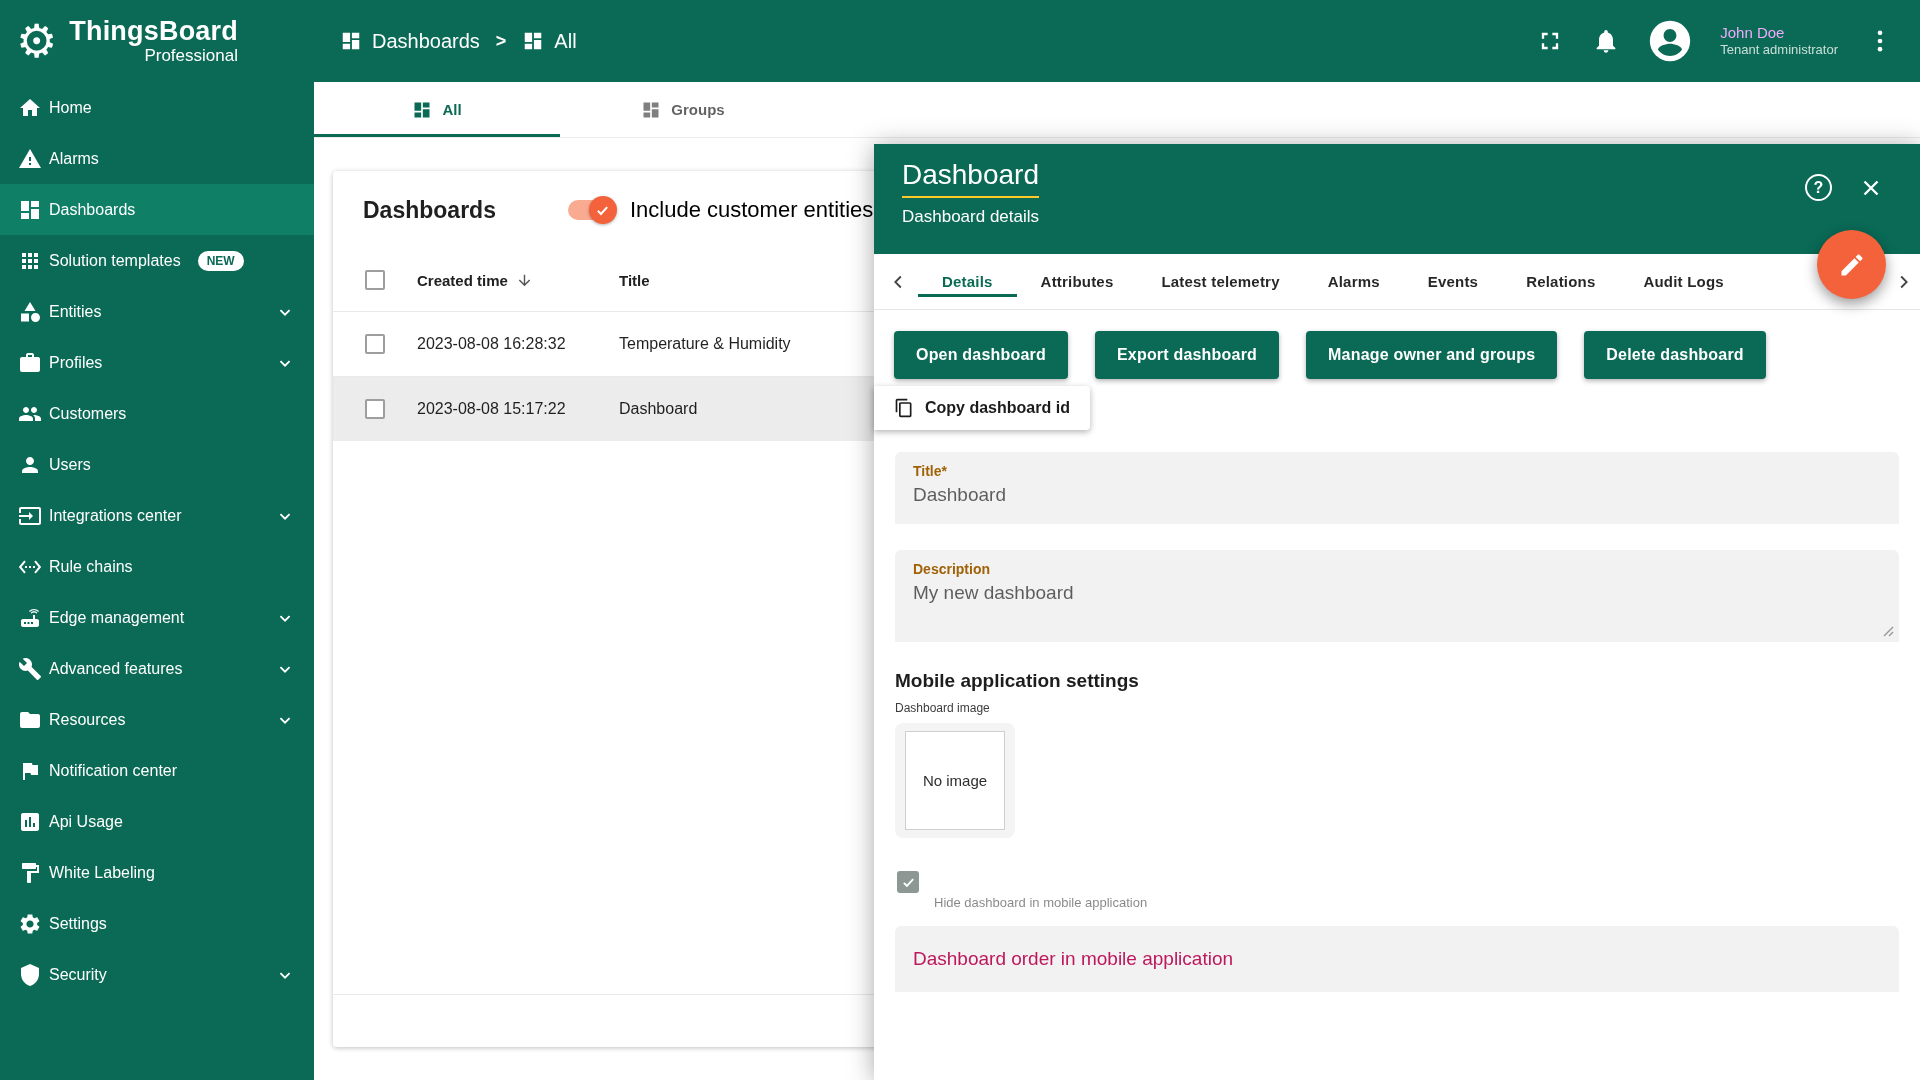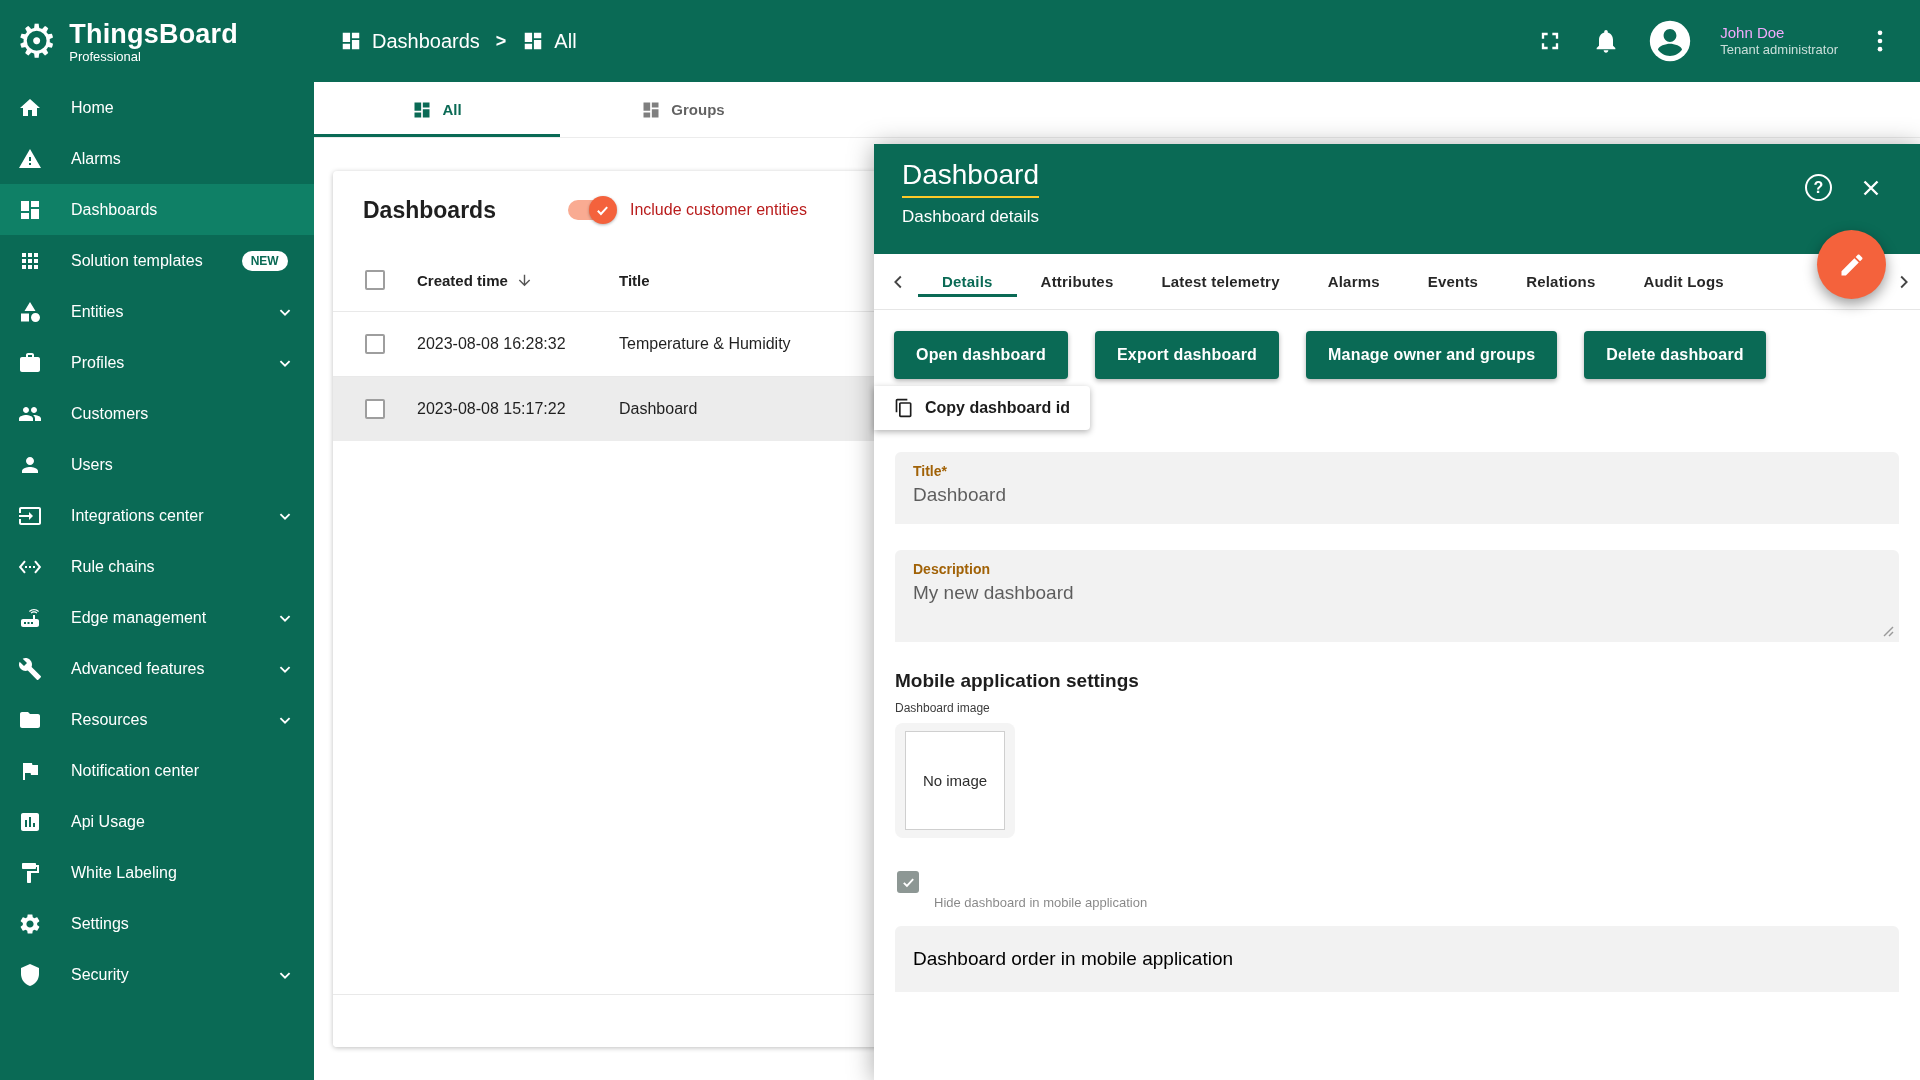--- a/index.html
+++ b/index.html
@@ -7,22 +7,22 @@
   body { font-family:"Liberation Sans","DejaVu Sans",sans-serif; background:#fff; color:#212121; }
   svg { display:block; }
   .screen { position:relative; width:1920px; height:1080px; overflow:hidden; }
 
   
   .sidebar { position:absolute; left:0; top:0; width:314px; height:100%; background:#0a6a55; z-index:20; }
   .logo { display:flex; align-items:center; gap:12px; height:82px; padding:0 16px; }
   .logo-gear { font-size:46px; line-height:1; color:#fff; font-family:"DejaVu Sans",sans-serif; }
   .logo-text { display:flex; flex-direction:column; }
   .logo-title { font-size:27px; font-weight:700; color:#fff; letter-spacing:.2px; }
-  .logo-sub { font-size:13px; color:#fff; text-align:left; margin-top:-1px; }
-  .nav-item { height:51px; display:flex; align-items:center; gap:29px; padding:0 18px; font-size:16px; font-weight:500; color:#fff; cursor:pointer; }
+  .logo-sub { font-size:17px; color:#fff; text-align:right; margin-top:-1px; }
+  .nav-item { height:51px; display:flex; align-items:center; gap:7px; padding:0 18px; font-size:16px; font-weight:500; color:#fff; cursor:pointer; }
   .nav-item.active { background:#0f8066; }
   .nav-icon { width:24px; height:24px; flex:none; }
   .nav-icon svg { width:24px; height:24px; fill:#fff; }
   .nav-label { white-space:nowrap; }
   .nav-chevron { margin-left:auto; }
   .nav-chevron svg { width:22px; height:22px; fill:none; stroke:#fff; stroke-width:2; }
   .badge-new { margin-left:10px; background:#fff; color:#0a6a55; font-size:12px; font-weight:700; padding:3px 9px; border-radius:10px; }
 
   
   .topbar { position:absolute; left:314px; top:0; right:0; height:82px; background:#0a6a55; display:flex; align-items:center; padding:0 26px; z-index:10; }
@@ -49,21 +49,21 @@
   .mtab.active::after { content:""; position:absolute; left:0; right:0; bottom:0; height:3px; background:#0a6a55; }
 
   .card { position:absolute; left:19px; top:89px; width:1140px; bottom:33px; background:#fff; border-radius:4px; box-shadow:0 1px 5px rgba(0,0,0,.25); overflow:hidden; }
   .card-header { display:flex; align-items:center; height:78px; padding:0 30px; }
   .card-title { font-size:23px; font-weight:600; color:#1f1f1f; }
   .toggle-wrap { display:flex; align-items:center; gap:16px; margin-left:72px; }
   .toggle { position:relative; width:46px; height:20px; cursor:pointer; }
   .toggle-track { position:absolute; left:0; top:0; width:46px; height:20px; border-radius:10px; background:#f9ab92; }
   .toggle-thumb { position:absolute; right:-3px; top:-4px; width:28px; height:28px; border-radius:50%; background:#f4623c; box-shadow:0 1px 3px rgba(0,0,0,.3); display:flex; align-items:center; justify-content:center; }
   .toggle-thumb svg { width:15px; height:15px; stroke:#fff; stroke-width:3.2; fill:none; }
-  .toggle-label { font-size:16px; color:#b91c1c; }
+  .toggle-label { font-size:22px; color:#000000; }
 
   .thead { display:flex; align-items:center; height:62px; padding-left:32px; font-size:15px; font-weight:700; color:#212121; }
   .col-check { width:52px; display:flex; align-items:center; }
   .col-created { width:202px; display:flex; align-items:center; gap:8px; }
   .col-title { flex:1; }
   .checkbox { width:20px; height:20px; border:2px solid #9e9e9e; border-radius:2px; background:#fff; cursor:pointer; }
   .sort-icon svg { width:17px; height:17px; fill:#555; }
   .trow { display:flex; align-items:center; height:65px; padding-left:32px; border-top:1px solid #e9e9e9; font-size:16px; color:rgba(0,0,0,.87); cursor:pointer; }
   .trow.selected { background:#ececec; }
   .card-footer { position:absolute; left:0; right:0; bottom:0; height:53px; border-top:1px solid #e9e9e9; background:#fff; }
@@ -102,21 +102,21 @@
   .resize-grip { position:absolute; right:5px; bottom:5px; }
   .resize-grip svg { width:12px; height:12px; stroke:#9a9a9a; stroke-width:1.4; }
   .mobile-heading { margin-top:28px; font-size:19px; font-weight:600; color:#1d1d1d; }
   .image-label { margin-top:9px; font-size:12px; color:#3c3c3c; }
   .noimg-outer { margin-top:8px; width:120px; height:115px; background:#f4f4f4; border-radius:8px; display:flex; align-items:center; justify-content:center; }
   .noimg-inner { width:100px; height:99px; background:#fff; border:1px solid #cfcfcf; display:flex; align-items:center; justify-content:center; font-size:15px; color:#2e2e2e; }
   .check-row { margin-top:16px; display:flex; align-items:center; gap:15px; padding-left:2px; }
   .checkbox-checked { width:22px; height:22px; background:#8d9794; border-radius:3px; display:flex; align-items:center; justify-content:center; }
   .checkbox-checked svg { width:15px; height:15px; fill:none; stroke:#fff; stroke-width:3; }
   .check-label { font-size:13px; color:rgba(0,0,0,.48);margin-top:41px; }
-  .order-field { margin-top:16px; height:66px; background:#f2f2f2; border-radius:6px 6px 0 0; display:flex; align-items:center; padding:0 18px; font-size:19px; color:#000000; }
+  .order-field { margin-top:16px; height:66px; background:#f2f2f2; border-radius:6px 6px 0 0; display:flex; align-items:center; padding:0 18px; font-size:19px; color:#be185d; }
 </style>
 </head>
 <body>
 
 <div class="screen">
 
   <aside class="sidebar">
     <div class="logo">
       <span class="logo-gear">⚙</span>
       <div class="logo-text">

